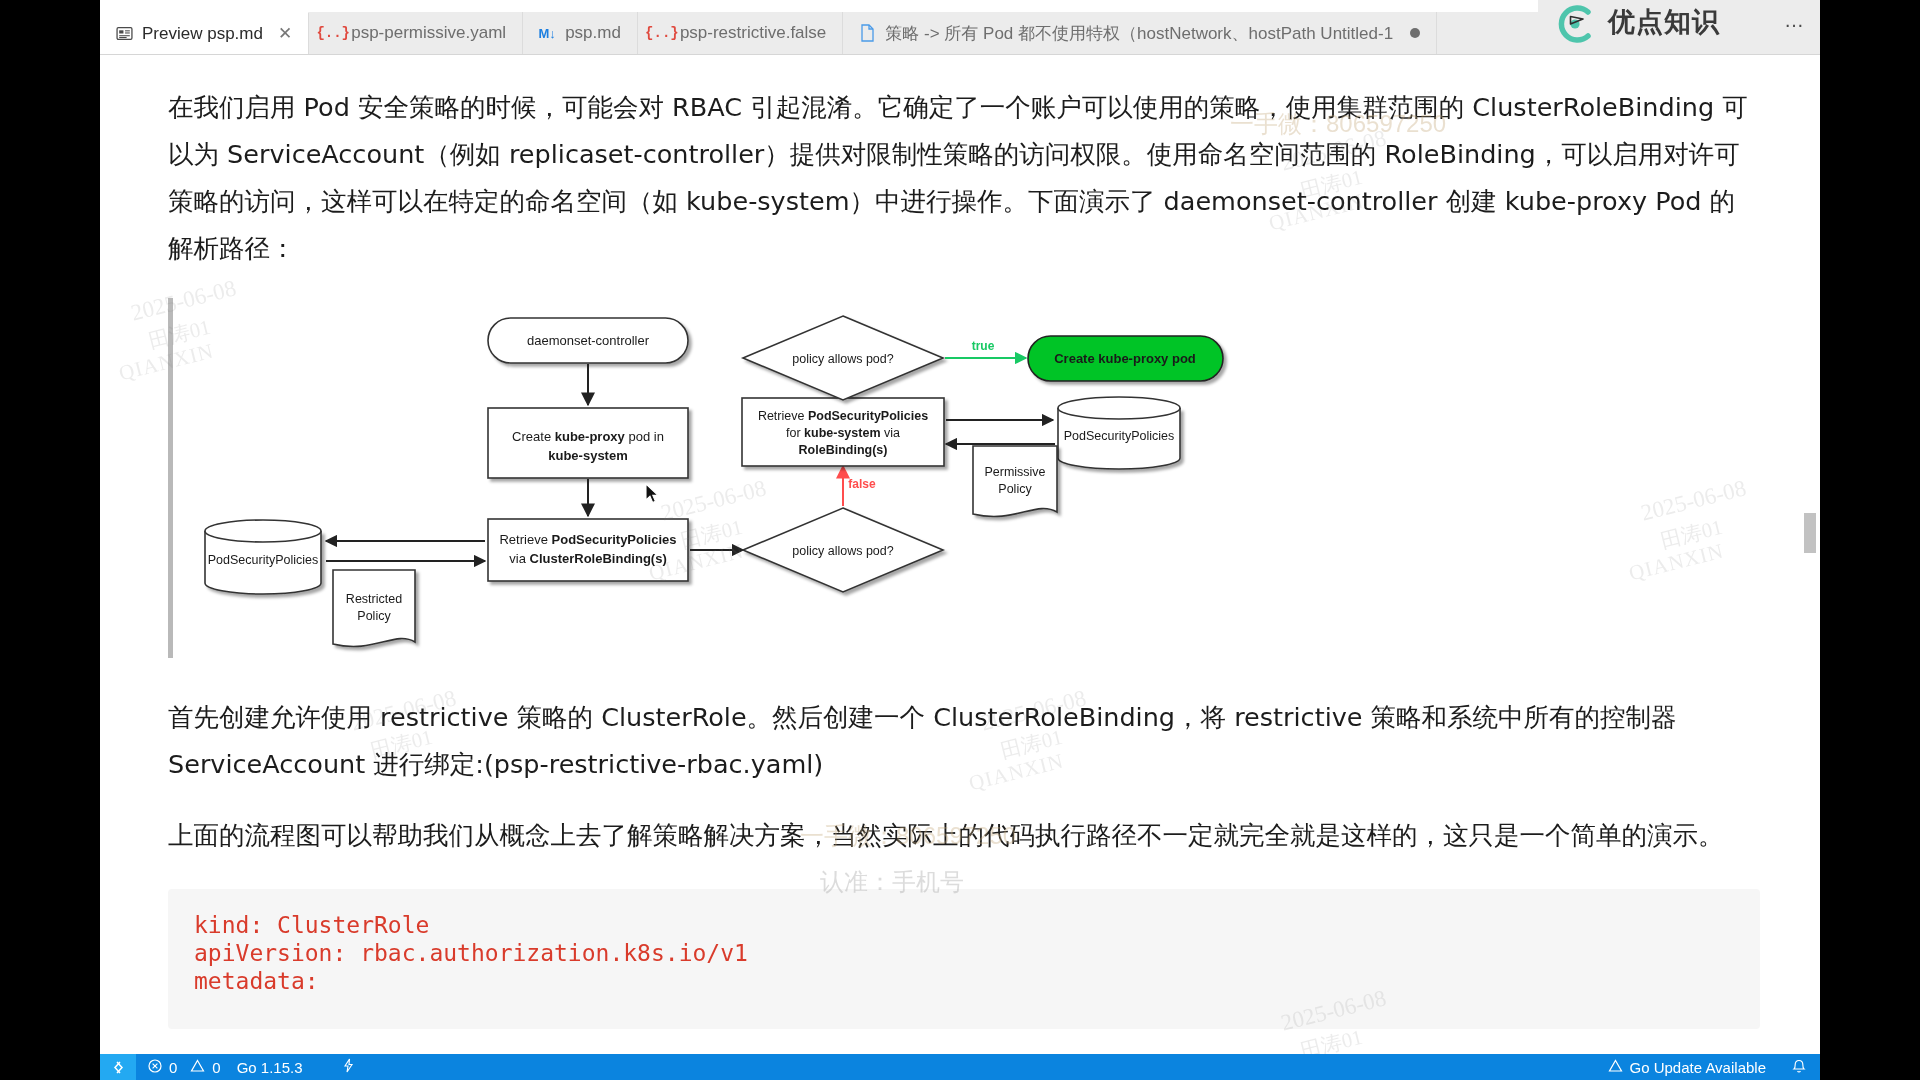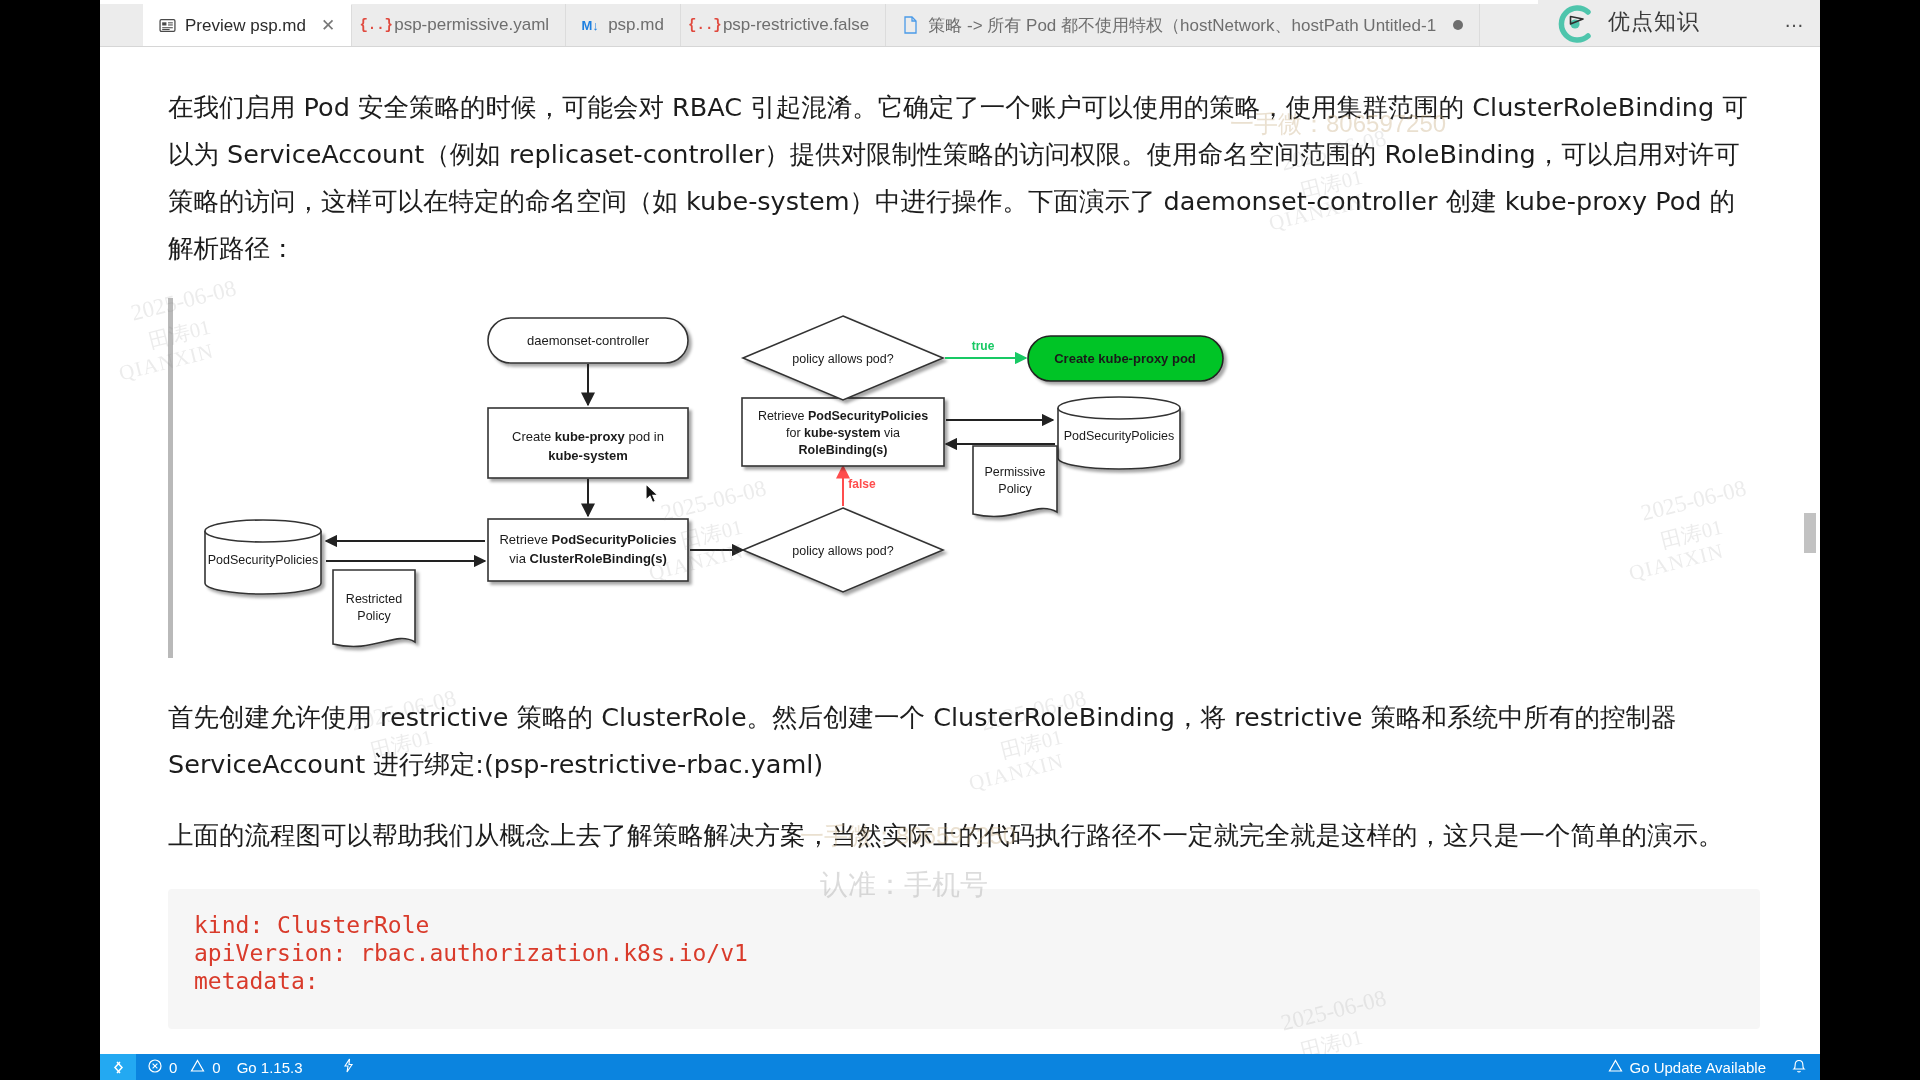--- a/index.html
+++ b/index.html
@@ -15,25 +15,24 @@
   .left-gutter { position:absolute; left:0; top:0; width:100px; height:1080px; background:#000; }
 
   .window {
     position:absolute; left:100px; top:0; width:1720px; height:1080px;
     background:#ffffff;
   }
   .right-gutter { position:absolute; left:1820px; top:0; width:100px; height:1080px; background:#000; }
 
   
   .tabbar {
-    position:absolute; left:0; top:4px; width:1720px; height:43px;
+    position:absolute; left:0; top:12px; width:1720px; height:43px;
     background:#ececec;
     display:flex; align-items:stretch;
     border-bottom:1px solid #d6d6d6;
-    padding-left:43px;
   }
   .tab {
     display:flex; align-items:center; gap:9px;
     padding:0 16px 0 15px;
     font-size:17px; color:#6e6e6e;
     border-right:1px solid #dcdcdc;
     background:#ececec;
     white-space:nowrap;
     position:relative;
     max-width:560px;
@@ -46,21 +45,21 @@
   .ic-json { color:#e04a3f; font-size:14px; font-family:"Liberation Mono", monospace; font-weight:bold;}
   .ic-md   { color:#1d7fe0; font-size:13px; font-weight:bold; font-family:"Liberation Sans", sans-serif;}
 
   
   .logo-area {
     position:absolute; right:0; top:0; width:282px; height:43px;
     background:#ececec; display:flex; align-items:center; gap:10px;
     padding-left:14px;
   }
   .logo-mark { width:46px; height:46px; position:relative; flex:0 0 46px; margin-top:4px;}
-  .logo-text { font-size:22px; color:#3a3a3a; letter-spacing:1px; font-weight:normal; }
+  .logo-text { font-size:27px; color:#3a3a3a; letter-spacing:1px; font-weight:bold; }
   .win-ellipsis { position:absolute; right:14px; top:9px; color:#4a4a4a; font-size:20px; letter-spacing:2px; }
 
   
   .doc {
     position:absolute; left:0; top:58px; width:1720px; height:1011px;
     background:#fff; overflow:hidden;
   }
   .doc-inner { padding:26px 60px 0 68px; }
 
   p.para {
@@ -125,21 +124,21 @@
   .sb-right { display:flex; align-items:center; gap:26px; padding-right:14px; }
   .sb-item { display:flex; align-items:center; gap:7px; }
 
   
   .wm { position:absolute; color:rgba(120,120,120,0.14); font-family:"Liberation Serif", serif;
         pointer-events:none; white-space:nowrap; user-select:none; }
   .wm-date { font-size:23px; }
   .wm-name { font-size:21px; }
   .wm-q    { font-size:21px; letter-spacing:1px; }
   .wm-big  { font-size:24px; color:rgba(196,165,120,0.35); font-family:"Liberation Sans", sans-serif;}
-  .wm-big2 { font-size:28px; color:rgba(140,140,140,0.30); font-family:"Liberation Serif", serif;}
+  .wm-big2 { font-size:24px; color:rgba(140,140,140,0.30); font-family:"Liberation Serif", serif;}
 
   
   .cursor { position:absolute; left:545px; top:425px; width:16px; height:22px; pointer-events:none; }
 </style>
 </head>
 <body>
 
 <div id="app">
 
   <div class="left-gutter"></div>

